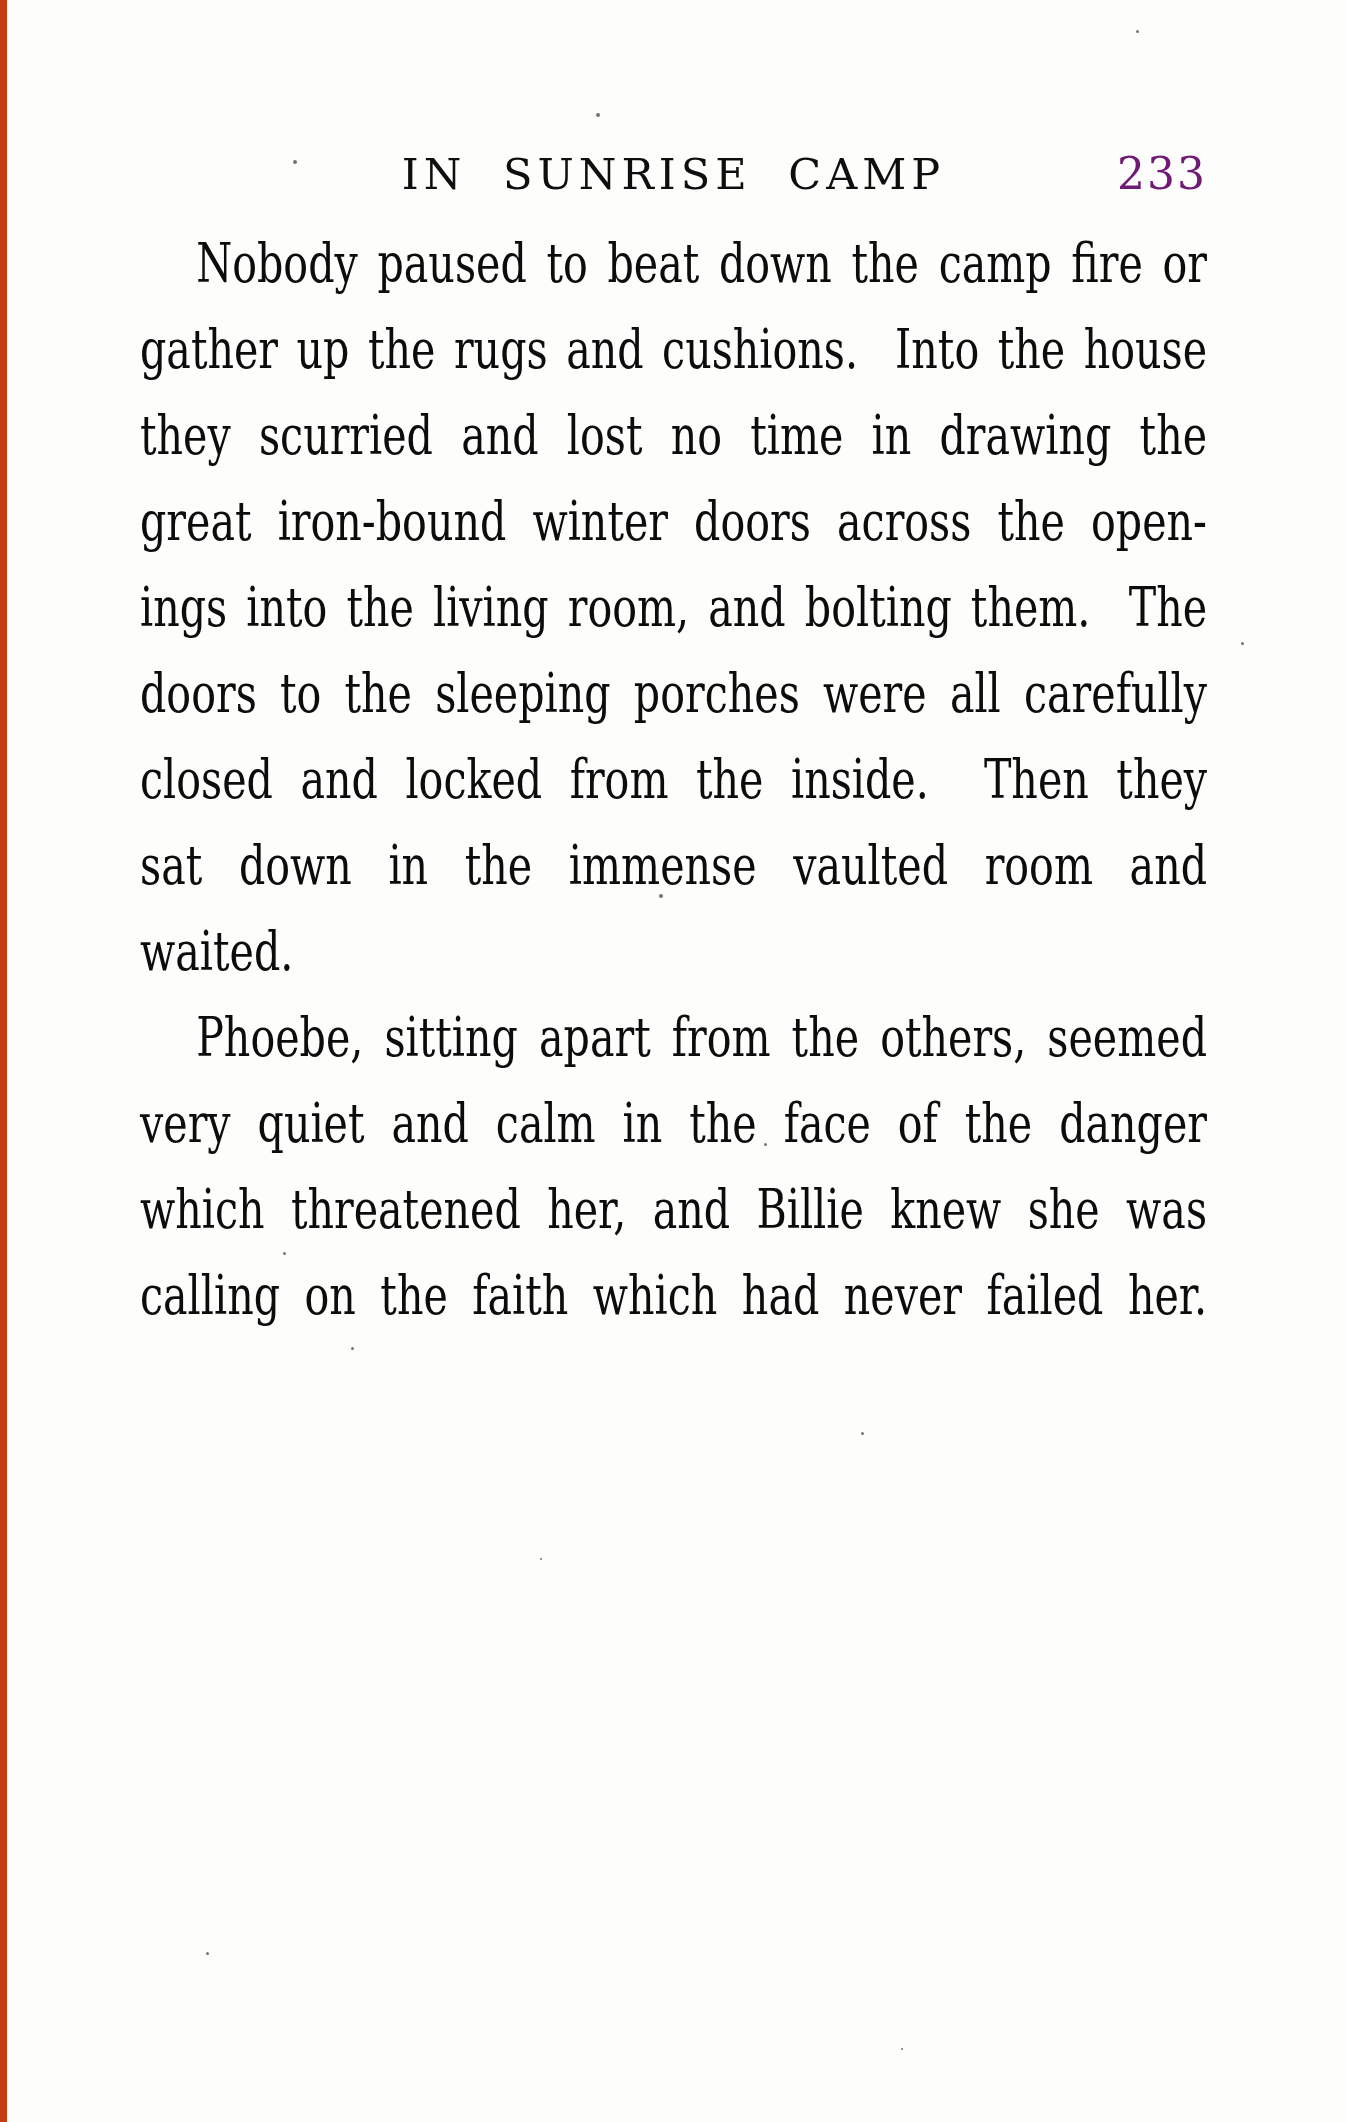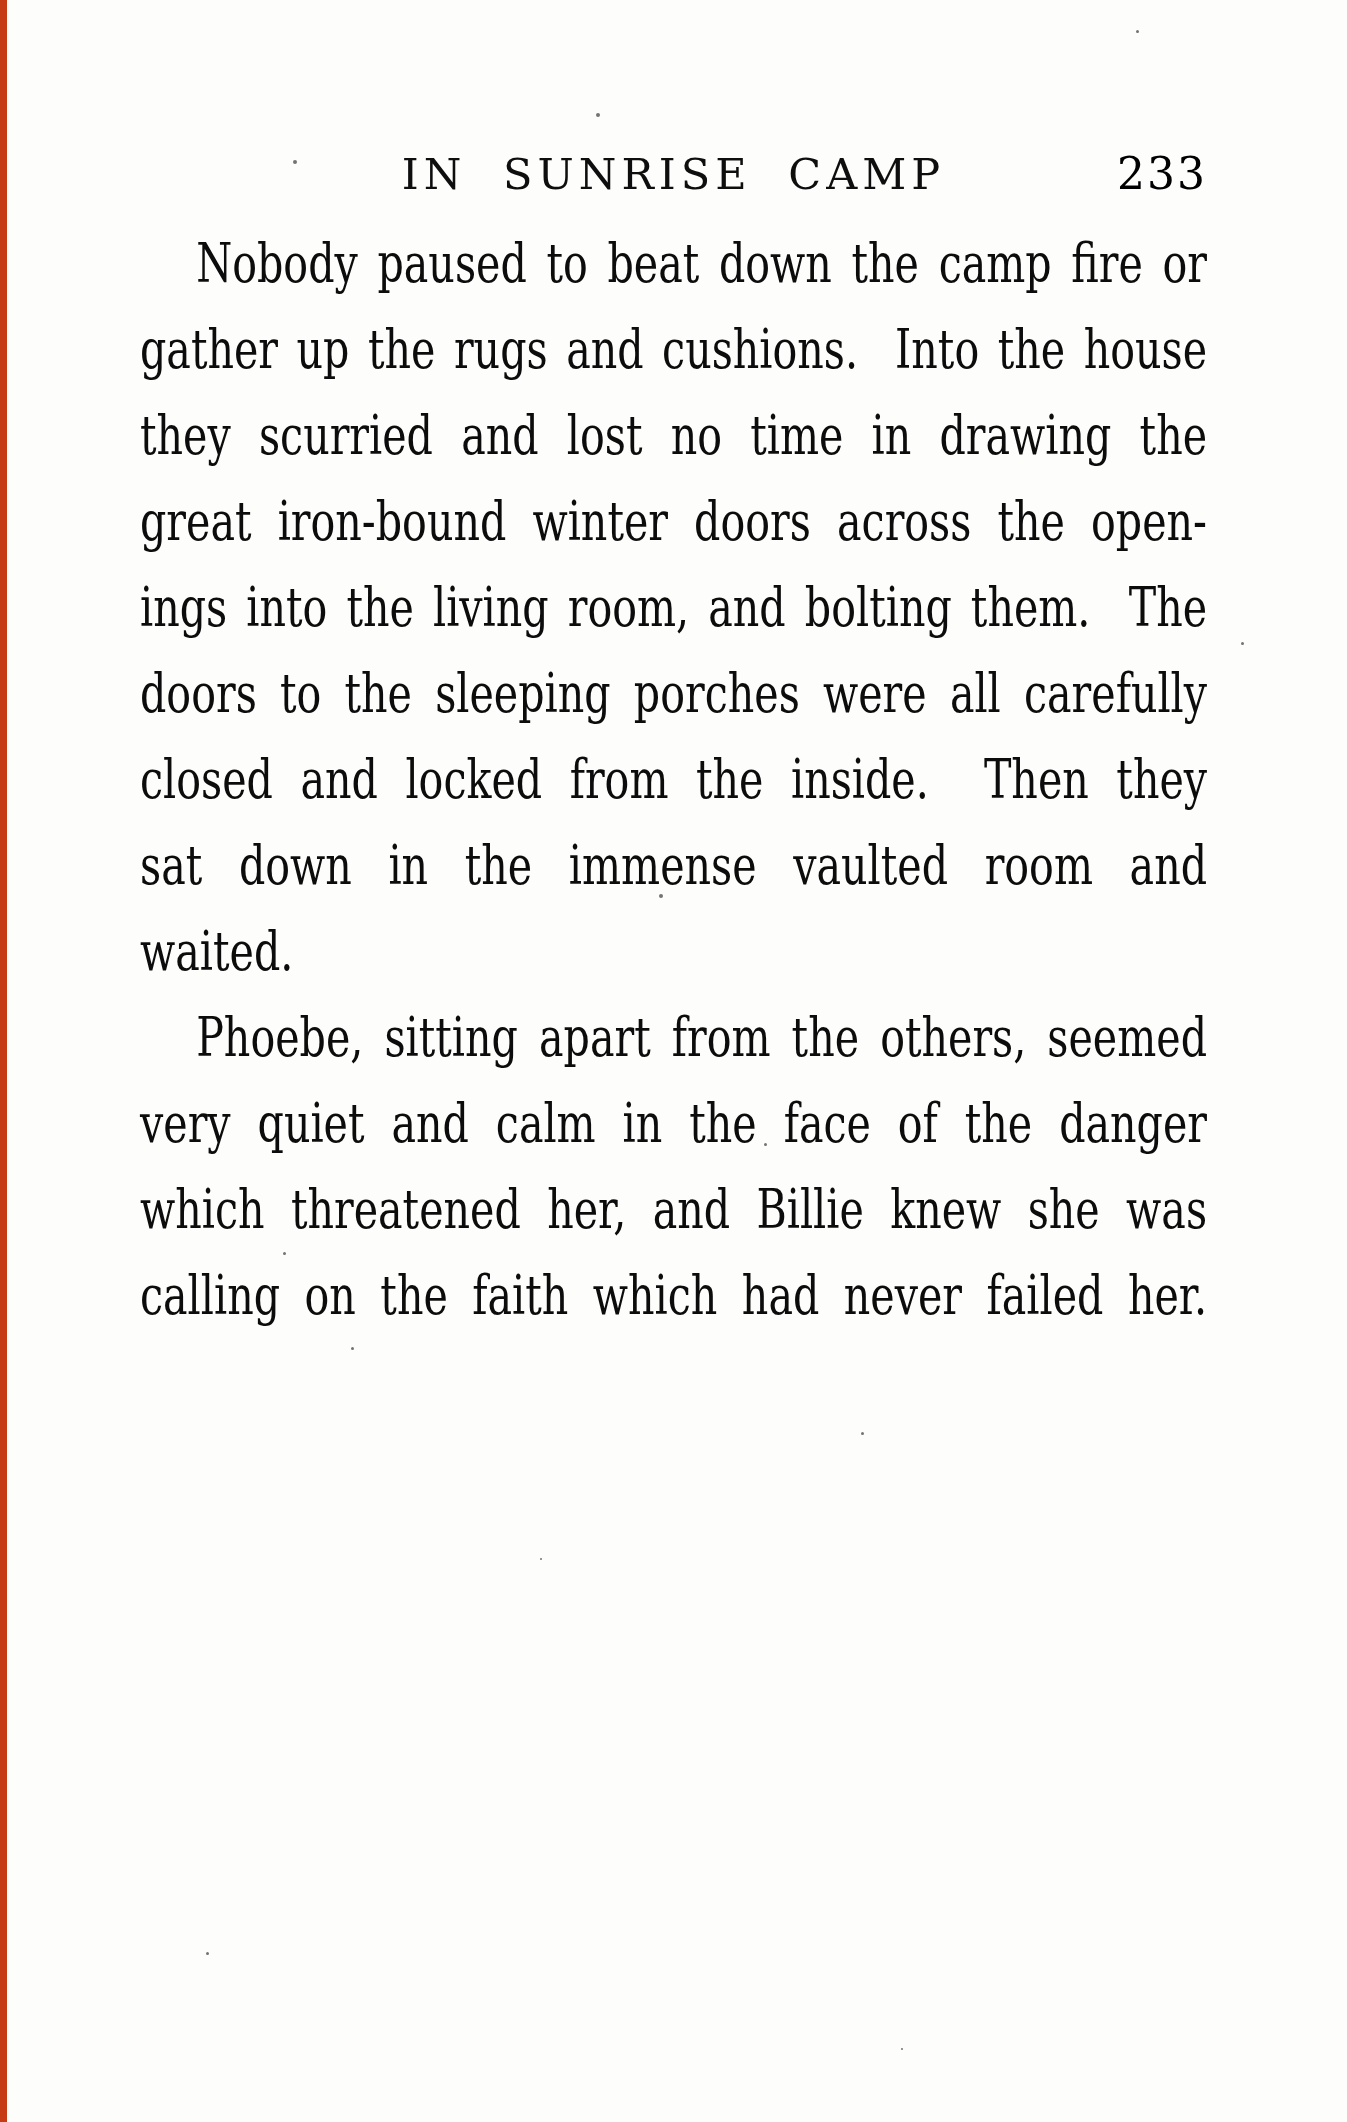--- a/index.html
+++ b/index.html
@@ -33,21 +33,21 @@
     word-spacing: 18px;
     line-height: 48px;
     color: #0e0e0e;
   }
   .head-folio {
     position: absolute;
     right: 0; top: 0;
     font-size: 44px;
     letter-spacing: 2px;
     line-height: 48px;
-    color: #000000;
+    color: #701a75;
   }
   
   .body-text {
     position: absolute;
     left: 140px; top: 220px;
     width: 1425px;
     transform: scaleX(0.7488);
     transform-origin: 0 0;
     font-size: 55px;
     line-height: 86px;

